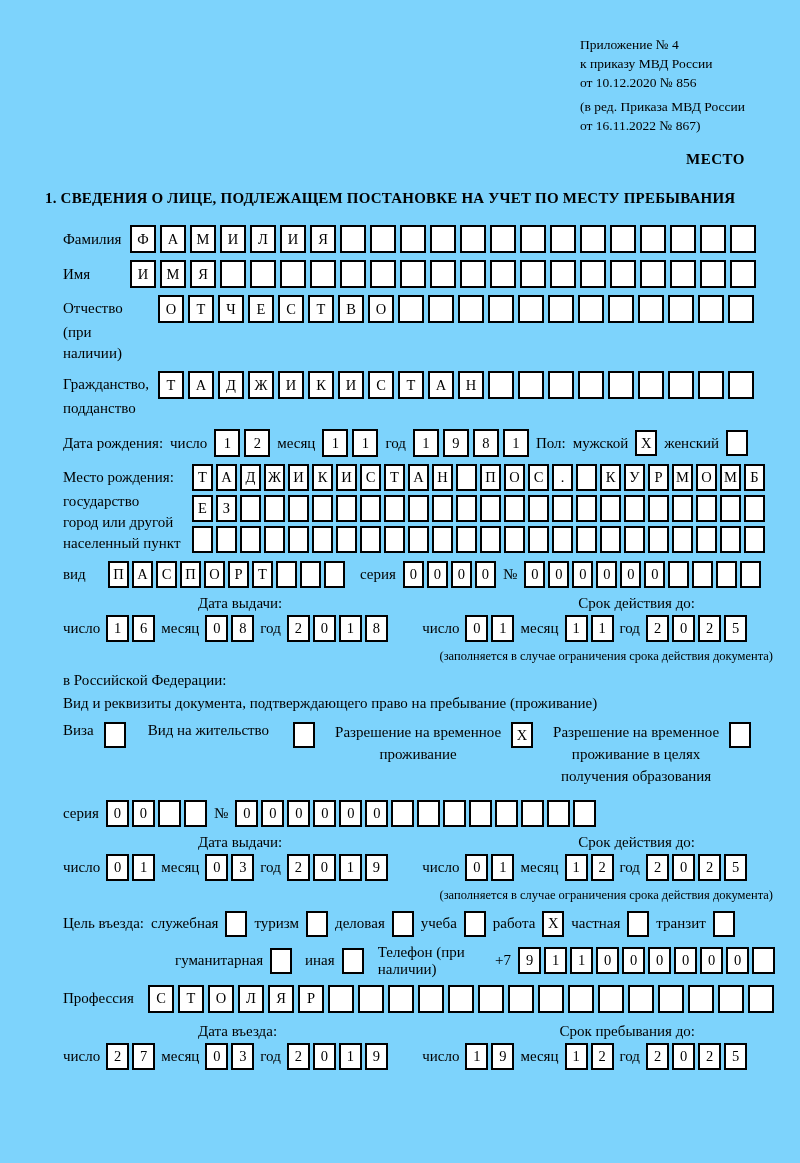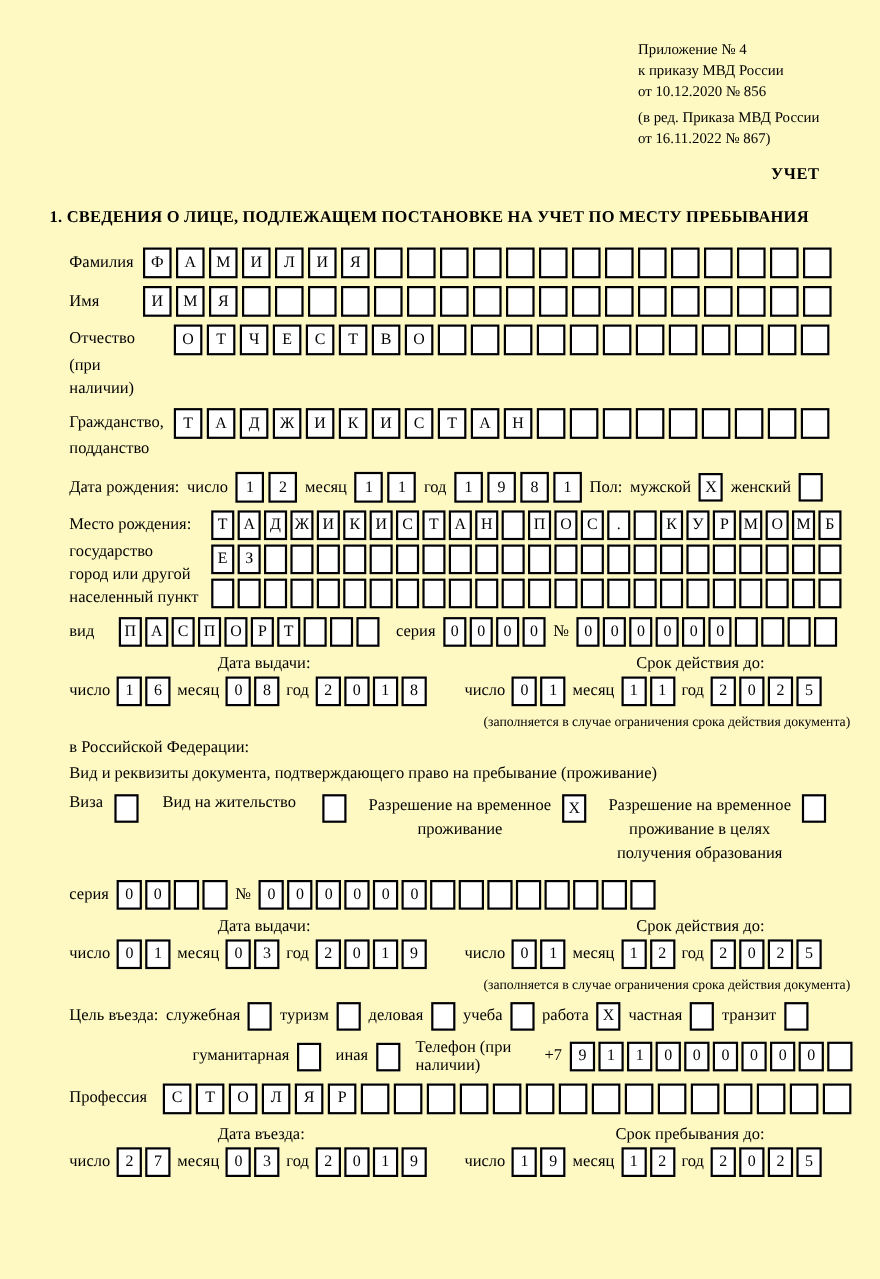--- a/index.html
+++ b/index.html
@@ -1,17 +1,17 @@
 <!DOCTYPE html>
 <html><head>
 <meta charset="utf-8">
 <style>
   html,body{margin:0;padding:0;background:#888;}
   .page{
-    width:800px;height:1163px;background:#fef9c3;color:#000;
+    width:800px;height:1163px;background:#7dd3fc;color:#000;
     font-family:"Liberation Serif","DejaVu Serif",serif;font-size:15px;
     box-sizing:border-box;padding:36px 25px 10px 63px;overflow:hidden;
   }
   .annex{width:185px;margin-left:auto;margin-right:10px;font-size:13.5px;line-height:1.4;}
   .annex .gap-top{margin-top:5px;}
   .forma{text-align:right;padding-right:30px;font-weight:bold;margin-top:16px;letter-spacing:.5px;}
   .title{text-align:center;font-weight:bold;margin-top:16px;line-height:1.55;margin-left:-20px;}
   .blank-line{display:inline-block;width:62px;border-bottom:2px solid #333;height:14px;margin-left:10px;}
   .sec1{font-weight:bold;margin-top:22px;margin-bottom:18px;margin-left:-18px;letter-spacing:.2px;}
   .frow{display:flex;align-items:center;gap:7px;margin-bottom:7px;}
@@ -55,21 +55,21 @@
 <div class="page">
 
   <div class="annex">
     <div>Приложение № 4</div>
     <div>к приказу МВД России</div>
     <div>от 10.12.2020 № 856</div>
     <div class="gap-top">(в ред. Приказа МВД России</div>
     <div>от 16.11.2022 № 867)</div>
   </div>
 
-  <div class="forma">УЧЕТ</div>
+  <div class="forma">МЕСТО</div>
 
 
   <div class="sec1">1. СВЕДЕНИЯ О ЛИЦЕ, ПОДЛЕЖАЩЕМ ПОСТАНОВКЕ НА УЧЕТ ПО МЕСТУ ПРЕБЫВАНИЯ</div>
 
   <div class="frow">
     <span class="lbl w63">Фамилия</span>
     <span class="cells">
         <span class="cell">Ф</span>
         <span class="cell">А</span>
         <span class="cell">М</span>

